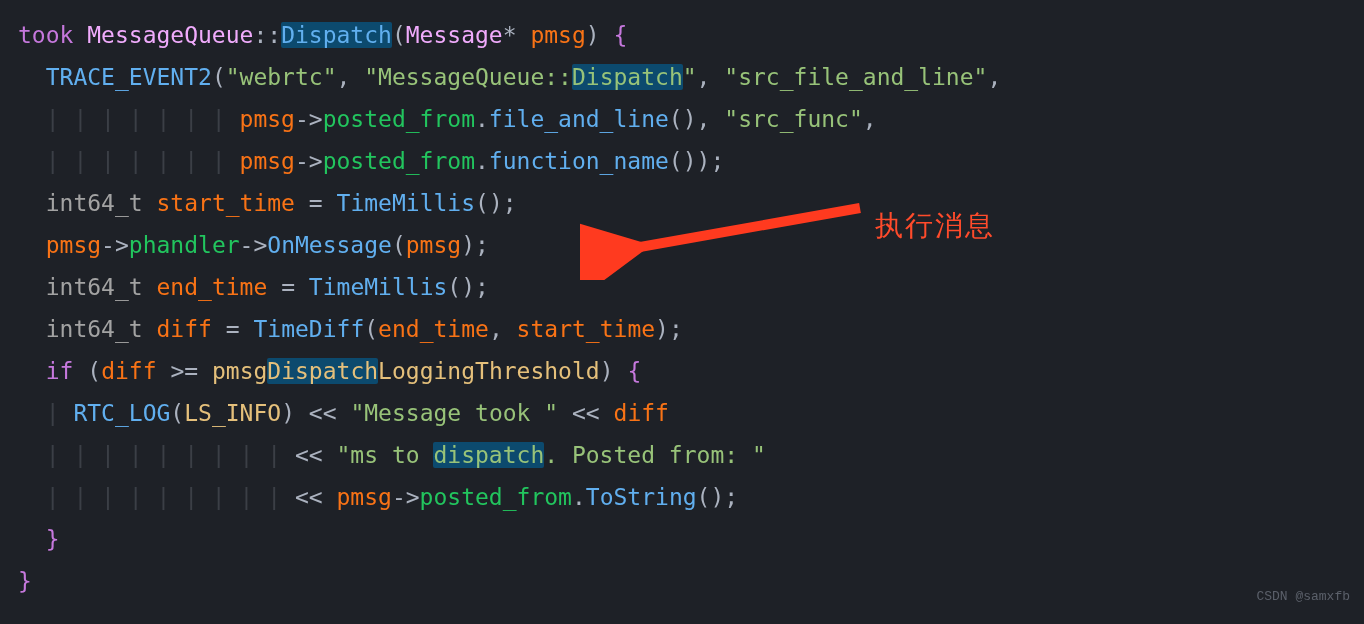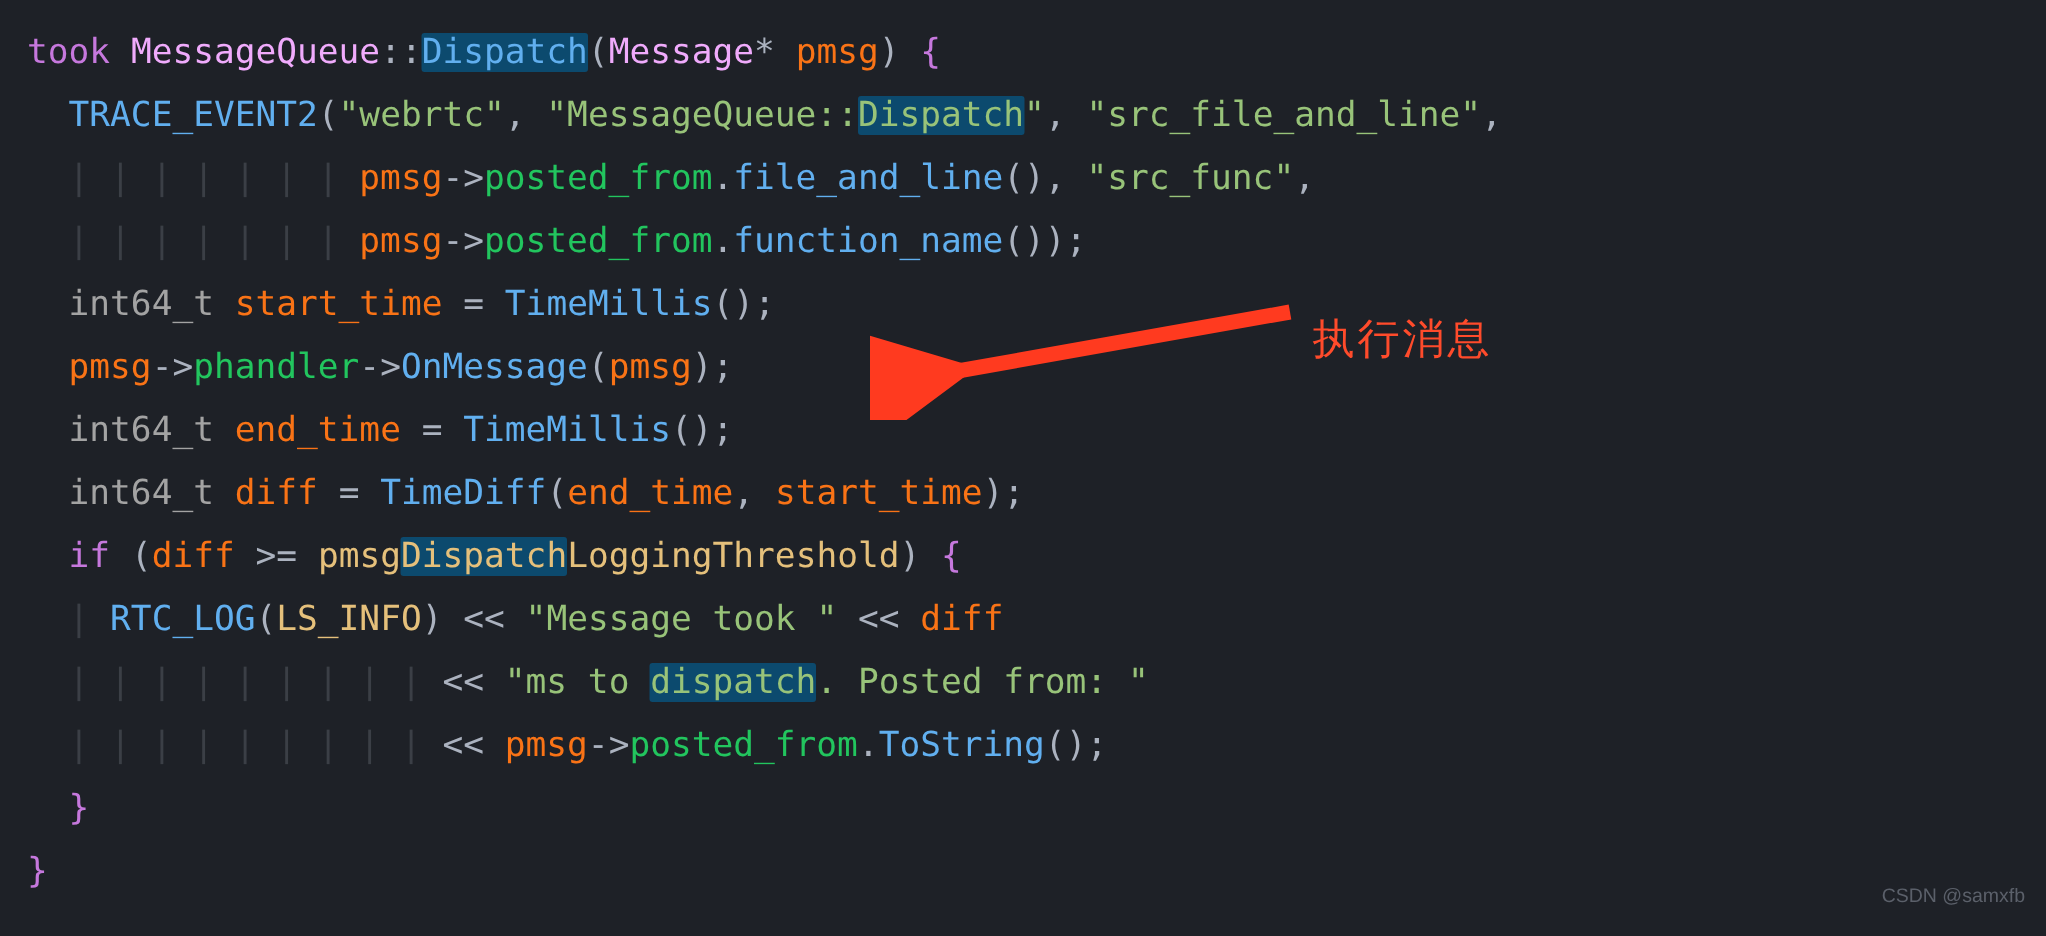--- a/index.html
+++ b/index.html
@@ -11,22 +11,22 @@
   .var{color:#f97316}
   .str{color:#98c379}
   .op{color:#abb2bf}
   .punc{color:#abb2bf}
   .const{color:#22c55e}
   .ident{color:#e5c07b}
   .brace{color:#c678dd}
   .hl{background:#0c4a6e;border-radius:2px}
   .guide{color:#3b3f46}
   svg.arrow{position:absolute;left:580px;top:190px;pointer-events:none}
-  .ann{position:absolute;left:875px;top:205px;color:#ff4b2b;font-family:Liberation Sans, sans-serif;font-size:28px;letter-spacing:2px}
-  .watermark{position:absolute;right:14px;bottom:6px;color:#5b606a;font-family:Liberation Sans, sans-serif;font-size:13px}
+  .ann{position:absolute;left:875px;top:205px;color:#ff4b2b;font-family:Liberation Serif, serif;font-size:28px;letter-spacing:2px}
+  .watermark{position:absolute;right:14px;bottom:6px;color:#5b606a;font-family:Liberation Mono, monospace;font-size:13px}
 </style>
 </head>
 <body>
 
 <pre class="code"><span><span class="kw">took</span> <span class="cls">MessageQueue</span><span class="op">::</span><span class="fn hl">Dispatch</span><span class="punc">(</span><span class="cls">Message</span><span class="op">*</span> <span class="var">pmsg</span><span class="punc">)</span> <span class="brace">{</span></span>
 <span><span class="guide">  </span><span class="fn">TRACE_EVENT2</span><span class="punc">(</span><span class="str">"webrtc"</span><span class="punc">,</span> <span class="str">"MessageQueue::</span><span class="str hl">Dispatch</span><span class="str">"</span><span class="punc">,</span> <span class="str">"src_file_and_line"</span><span class="punc">,</span></span>
 <span><span class="guide">  | | | | | | | </span><span class="var">pmsg</span><span class="op">-&gt;</span><span class="const">posted_from</span><span class="op">.</span><span class="fn">file_and_line</span><span class="punc">(</span><span class="punc">)</span><span class="punc">,</span> <span class="str">"src_func"</span><span class="punc">,</span></span>
 <span><span class="guide">  | | | | | | | </span><span class="var">pmsg</span><span class="op">-&gt;</span><span class="const">posted_from</span><span class="op">.</span><span class="fn">function_name</span><span class="punc">(</span><span class="punc">)</span><span class="punc">)</span><span class="punc">;</span></span>
 <span><span class="guide">  </span><span class="ty">int64_t</span> <span class="var">start_time</span> <span class="op">=</span> <span class="fn">TimeMillis</span><span class="punc">(</span><span class="punc">)</span><span class="punc">;</span></span>
 <span><span class="guide">  </span><span class="var">pmsg</span><span class="op">-&gt;</span><span class="const">phandler</span><span class="op">-&gt;</span><span class="fn">OnMessage</span><span class="punc">(</span><span class="var">pmsg</span><span class="punc">)</span><span class="punc">;</span></span>

